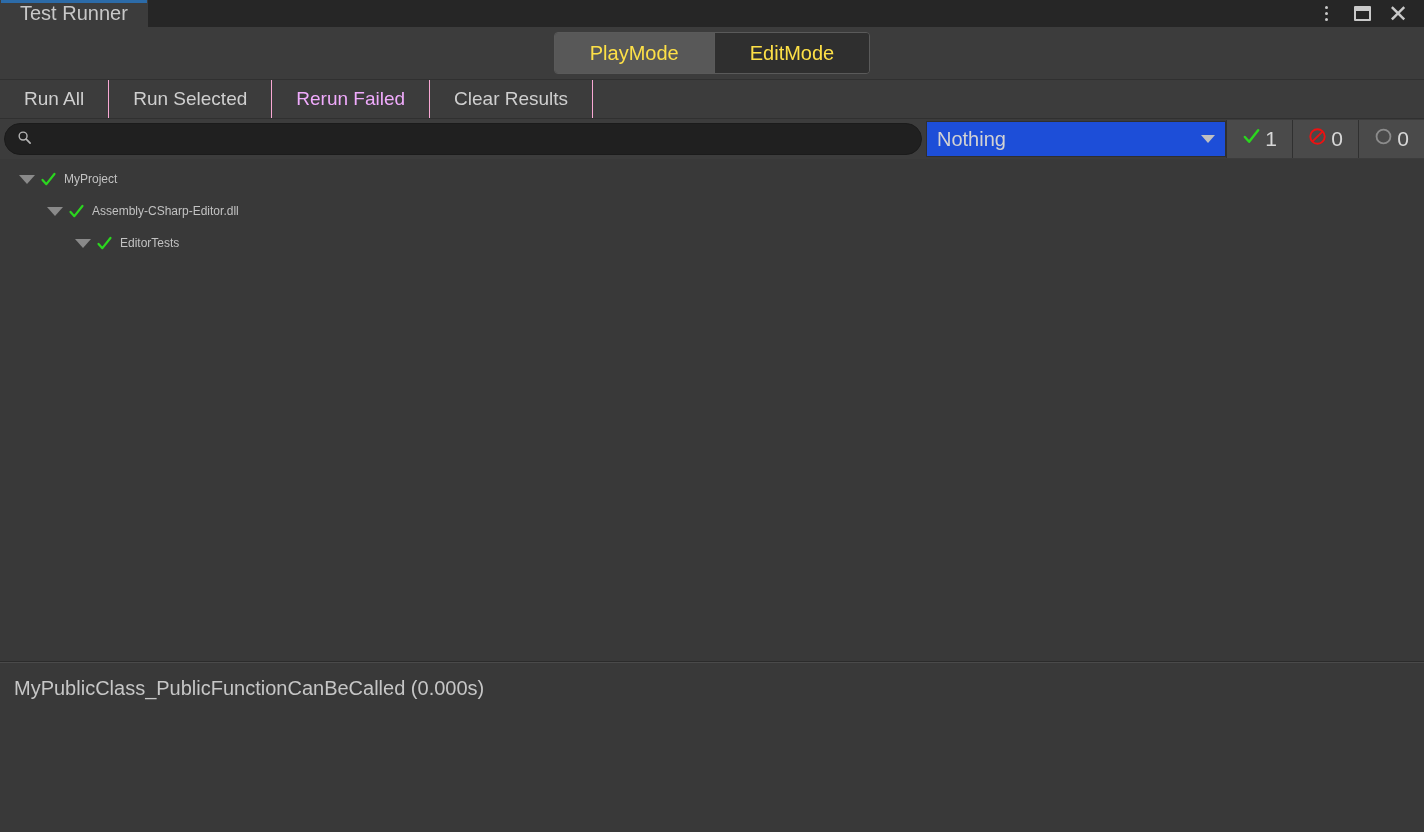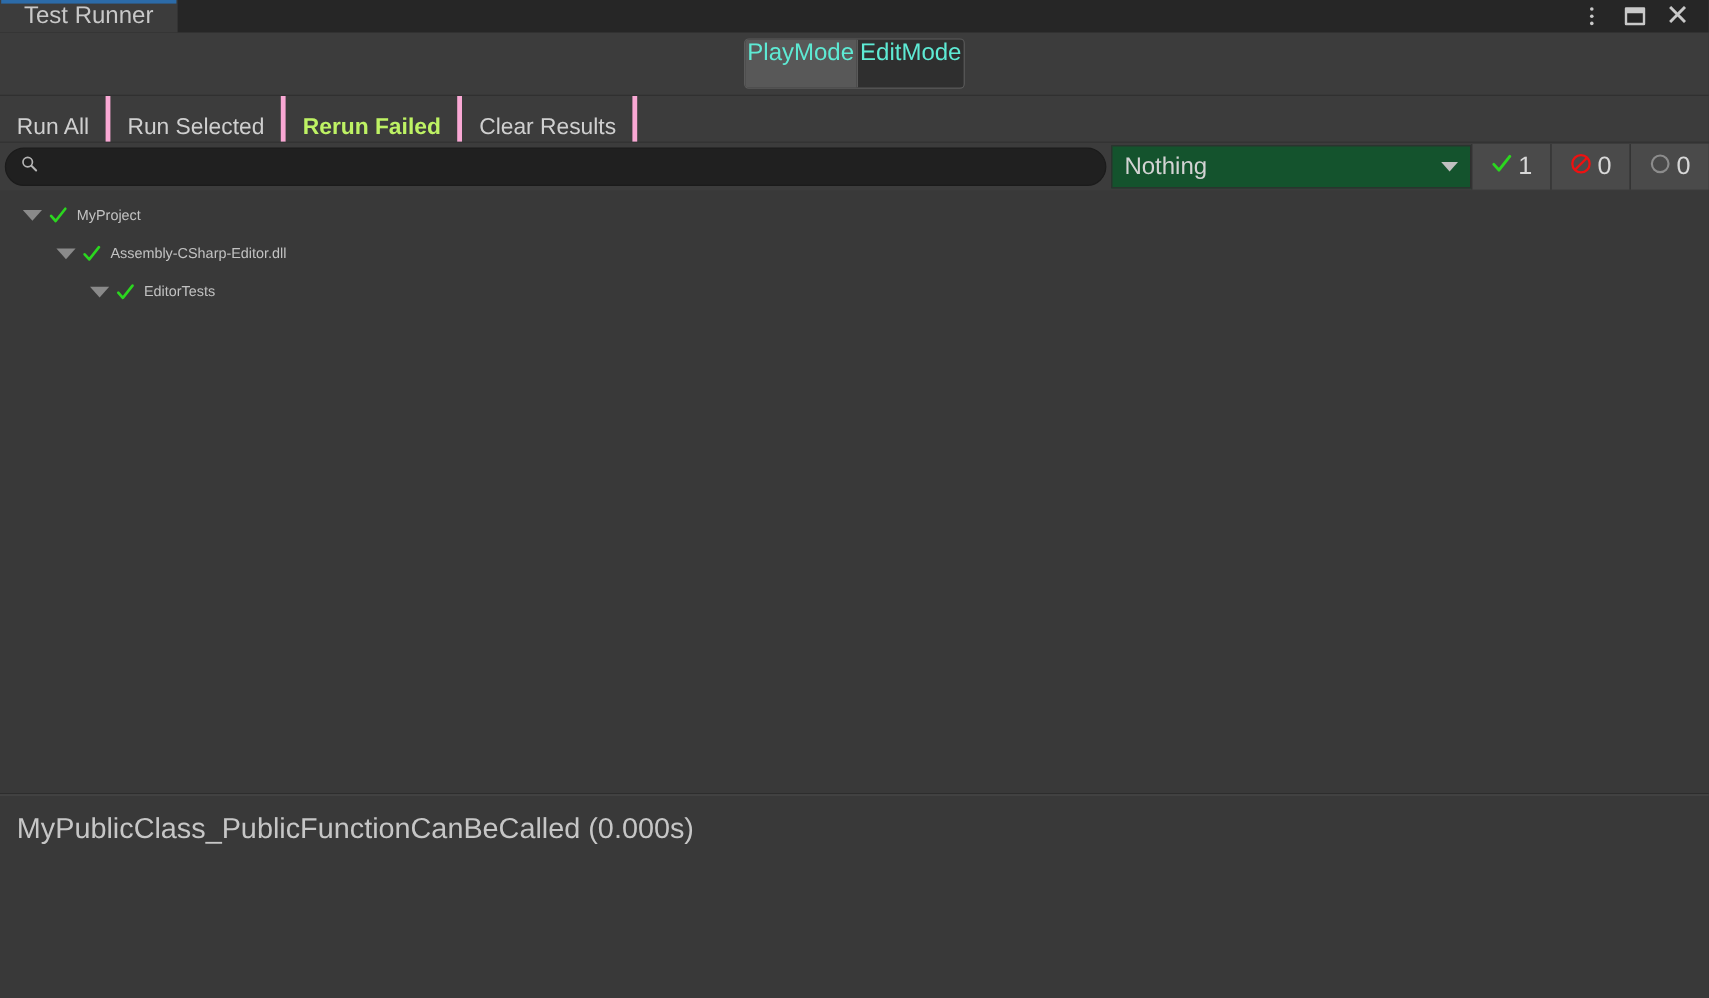--- a/index.html
+++ b/index.html
@@ -98,53 +98,53 @@
     flex: 0 0 auto;
   }
   .modegroup {
     display: flex;
     border: 1px solid #5a5a5a;
     border-radius: 4px;
     overflow: hidden;
     height: 42px;
   }
   .modebtn {
-    padding: 0 2px;
-    display: flex;
-    align-items: flex-start;
+    padding: 0 35px;
+    display: flex;
+    align-items: center;
     font-size: 20px;
-    color: #5eead4;
+    color: #fde047;
     background: #2f2f2f;
     cursor: pointer;
     user-select: none;
   }
   .modebtn.hover { background: #585858; }
   .modebtn + .modebtn { border-left: 1px solid #5a5a5a; }
 
   
   .runbar {
     height: 40px;
     background: #3c3c3c;
     display: flex;
     align-items: stretch;
     border-top: 1px solid #303030;
     border-bottom: 1px solid #303030;
     flex: 0 0 auto;
   }
   .runbtn {
     display: flex;
-    align-items: flex-end;
-    padding: 0 14px;
+    align-items: center;
+    padding: 0 24px;
     font-size: 19px;
     color: #cfcfcf;
-    border-right: 4px solid #f9a8d4;
-    cursor: pointer;
-    user-select: none;
-  }
-  .runbtn.disabled { color: #bef264; cursor: default; font-weight: bold; }
+    border-right: 1px solid #f9a8d4;
+    cursor: pointer;
+    user-select: none;
+  }
+  .runbtn.disabled { color: #f0abfc; cursor: default; }
 
   
   .filterbar {
     height: 40px;
     background: #3c3c3c;
     display: flex;
     align-items: center;
     flex: 0 0 auto;
   }
   .searchwrap {
@@ -168,21 +168,21 @@
     color: #c8c8c8;
     font-size: 17px;
     font-family: "Liberation Sans", sans-serif;
     min-width: 0;
   }
   .searchwrap input::placeholder { color: #6f6f6f; }
 
   .dropdown {
     width: 300px;
     height: 36px;
-    background: #14532d;
+    background: #1d4ed8;
     border: 1px solid #2f2f2f;
     display: flex;
     align-items: center;
     padding: 0 10px;
     cursor: pointer;
     user-select: none;
     flex: 0 0 auto;
   }
   .dropdown .dd-label { font-size: 20px; color: #d3d3d3; flex: 1 1 auto; }
   .dd-caret {
@@ -249,21 +249,21 @@
 
   
   .detailpane {
     height: 170px;
     background: #393939;
     border-top: 1px solid #4a4a4a;
     padding: 14px;
     flex: 0 0 auto;
   }
   .detail-text {
-    font-size: 24px;
+    font-size: 20px;
     color: #c6c6c6;
     white-space: pre-wrap;
   }
 </style>
 </head>
 <body>
 
 <div id="app">
 
   <div class="tabbar">

